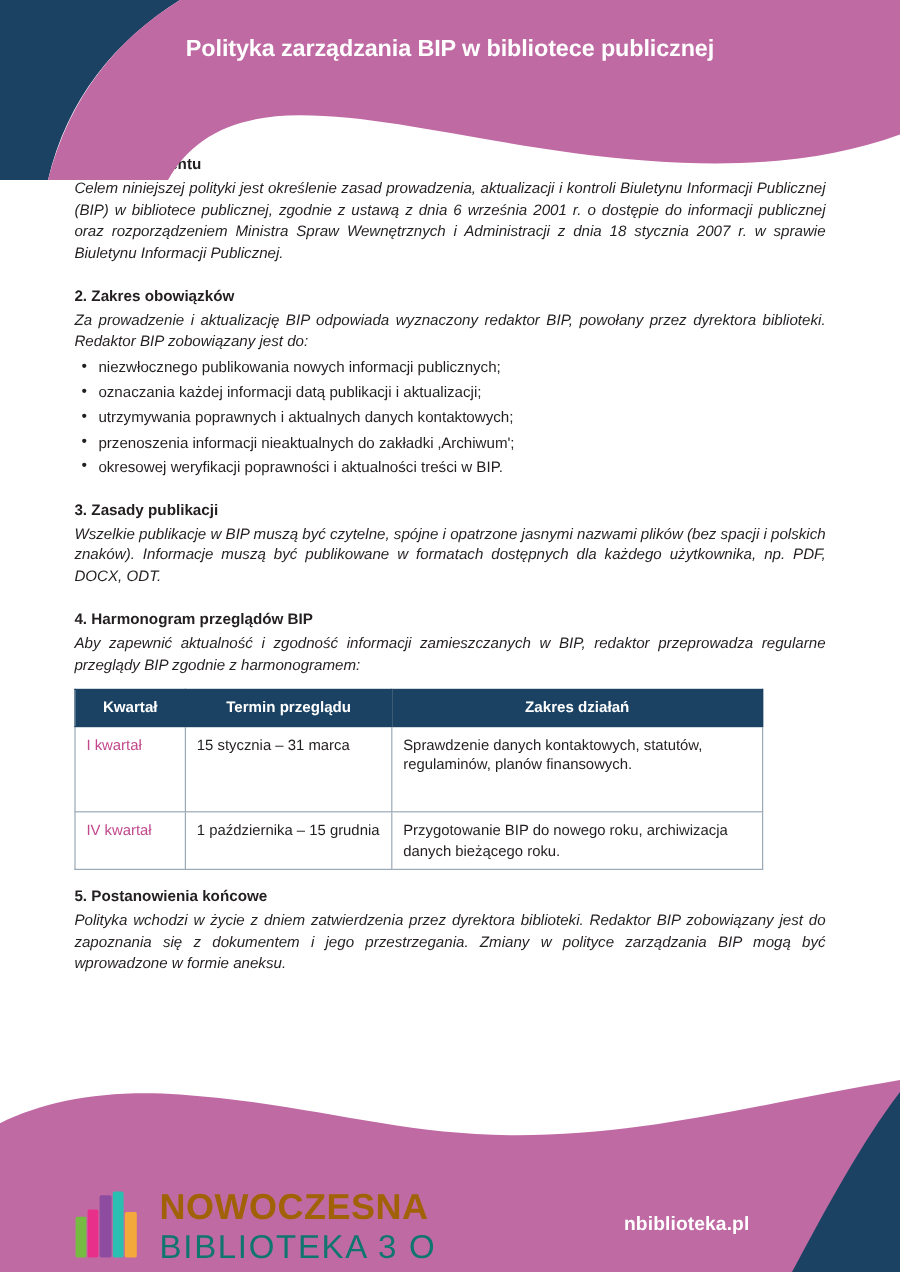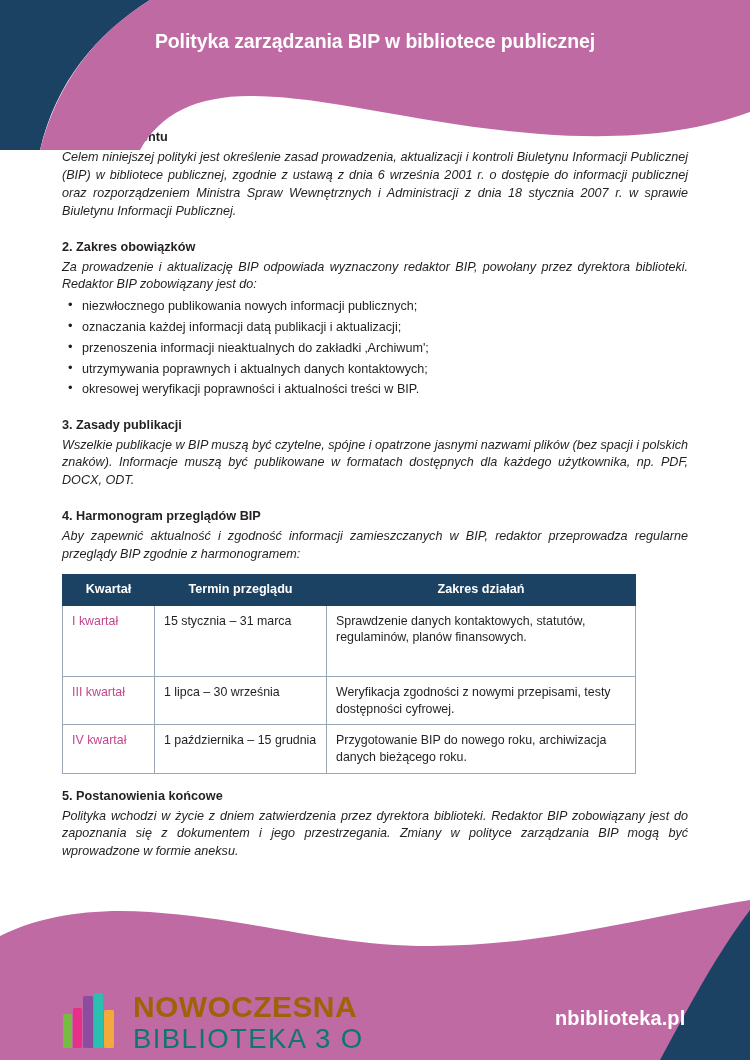--- a/index.html
+++ b/index.html
@@ -86,23 +86,23 @@
   .logo-line2 {
     font-size: 27.5px;
     font-weight: normal;
     color: #0f766e;
     letter-spacing: 1.4px;
     margin-top: 3px;
   }
 
   .footer-url {
     position: absolute;
-    left: 555px;
+    left: 520px;
     bottom: 30px;
-    font-size: 20px;
+    font-size: 16px;
     font-weight: bold;
     color: #ffffff;
     letter-spacing: 0.1px;
   }
 
   
   .doc {
     position: absolute;
     top: 128px;
     left: 62px;
@@ -200,22 +200,22 @@
     <h2 class="sec-head">1. Cel dokumentu</h2>
     <p class="sec-body">Celem niniejszej polityki jest określenie zasad prowadzenia, aktualizacji i kontroli Biuletynu Informacji Publicznej (BIP) w bibliotece publicznej, zgodnie z ustawą z dnia 6 września 2001 r. o dostępie do informacji publicznej oraz rozporządzeniem Ministra Spraw Wewnętrznych i Administracji z dnia 18 stycznia 2007 r. w sprawie Biuletynu Informacji Publicznej.</p>
   </section>
 
   <section class="block">
     <h2 class="sec-head">2. Zakres obowiązków</h2>
     <p class="sec-body">Za prowadzenie i aktualizację BIP odpowiada wyznaczony redaktor BIP, powołany przez dyrektora biblioteki. Redaktor BIP zobowiązany jest do:</p>
     <ul class="duties">
       <li>niezwłocznego publikowania nowych informacji publicznych;</li>
       <li>oznaczania każdej informacji datą publikacji i aktualizacji;</li>
+      <li>utrzymywania poprawnych i aktualnych danych kontaktowych;</li>
       <li>przenoszenia informacji nieaktualnych do zakładki ‚Archiwum';</li>
-      <li>utrzymywania poprawnych i aktualnych danych kontaktowych;</li>
       <li>okresowej weryfikacji poprawności i aktualności treści w BIP.</li>
     </ul>
   </section>
 
   <section class="block">
     <h2 class="sec-head">3. Zasady publikacji</h2>
     <p class="sec-body">Wszelkie publikacje w BIP muszą być czytelne, spójne i opatrzone jasnymi nazwami plików (bez spacji i polskich znaków). Informacje muszą być publikowane w formatach dostępnych dla każdego użytkownika, np. PDF, DOCX, ODT.</p>
   </section>
 
   <section class="block-tight">
@@ -235,25 +235,20 @@
           <th>Zakres działań</th>
         </tr>
       </thead>
       <tbody>
         <tr class="tall">
           <td class="qtr">I kwartał</td>
           <td>15 stycznia – 31 marca</td>
           <td>Sprawdzenie danych kontaktowych, statutów, regulaminów, planów finansowych.</td>
         </tr>
         <tr>
-          <td class="qtr">III kwartał</td>
-          <td>1 lipca – 30 września</td>
-          <td>Weryfikacja zgodności z nowymi przepisami, testy dostępności cyfrowej.</td>
-        </tr>
-        <tr>
           <td class="qtr">IV kwartał</td>
           <td>1 października – 15 grudnia</td>
           <td>Przygotowanie BIP do nowego roku, archiwizacja danych bieżącego roku.</td>
         </tr>
       </tbody>
     </table>
   </section>
 
   <section>
     <h2 class="sec-head">5. Postanowienia końcowe</h2>

